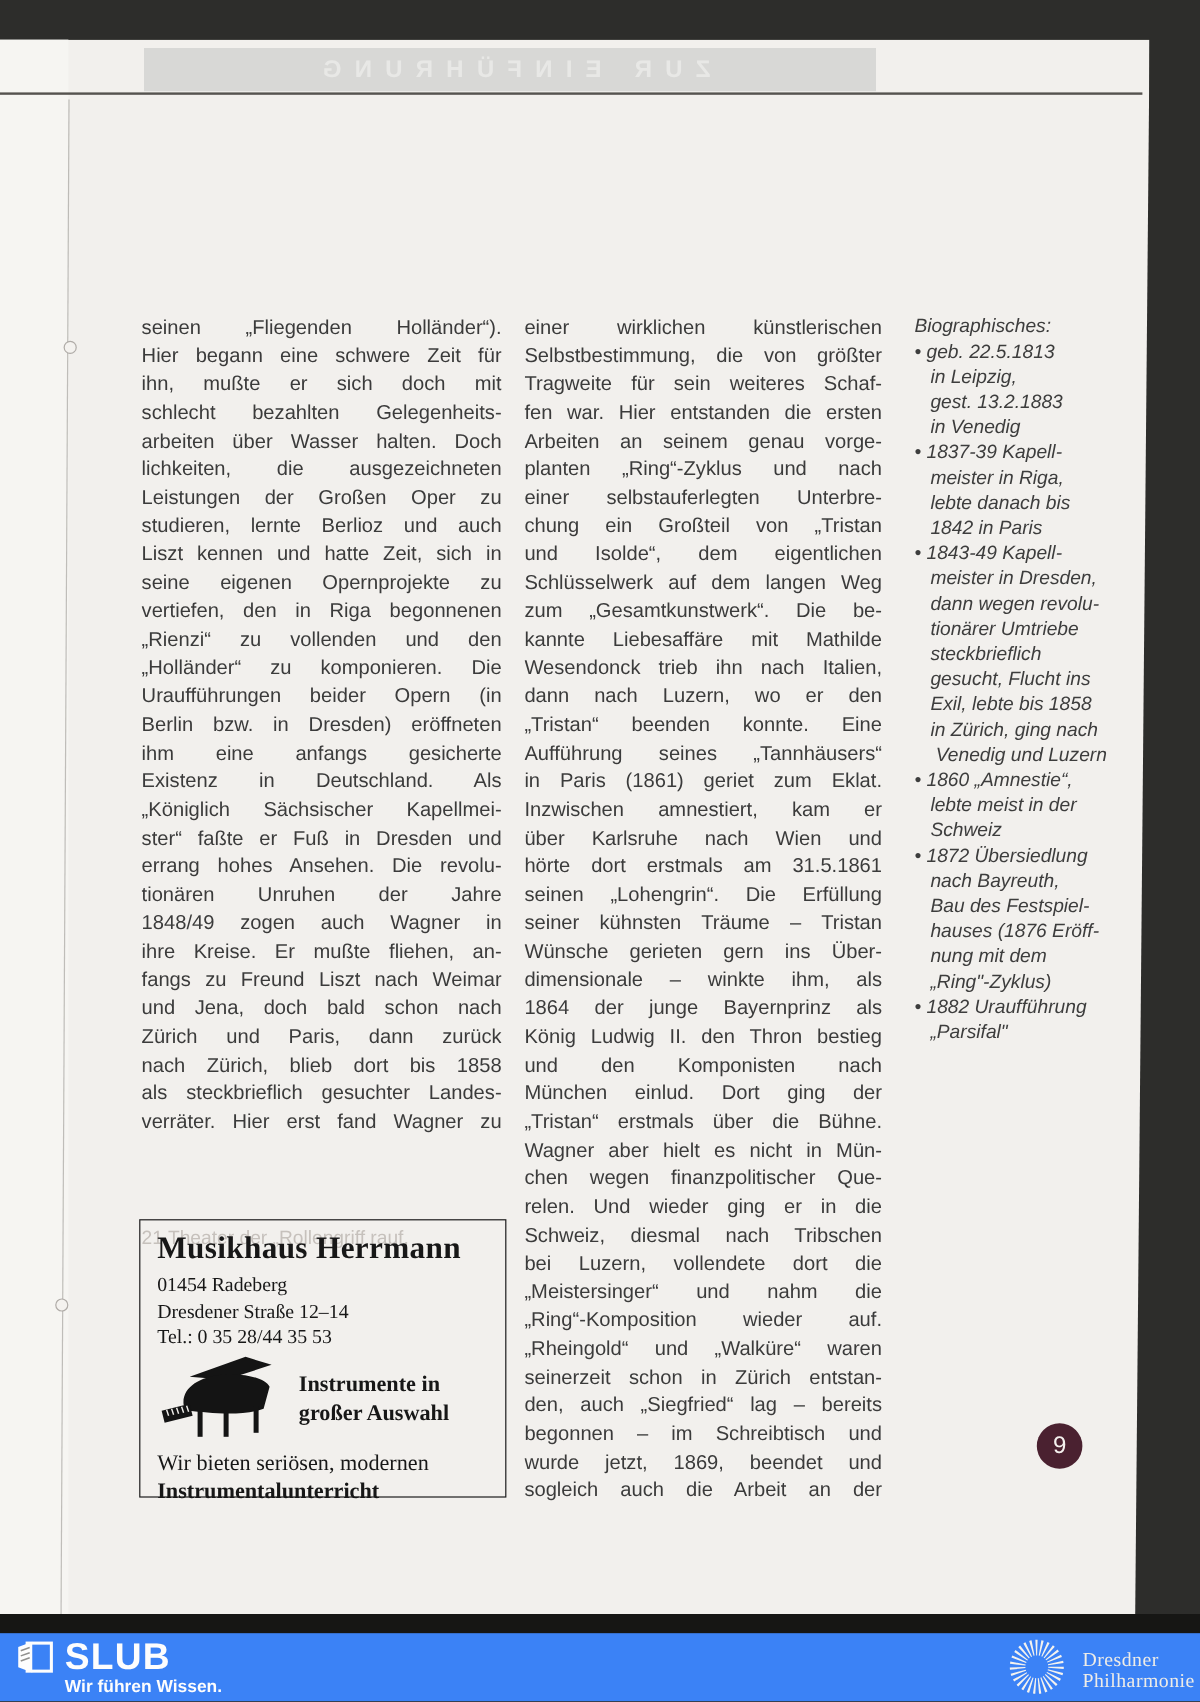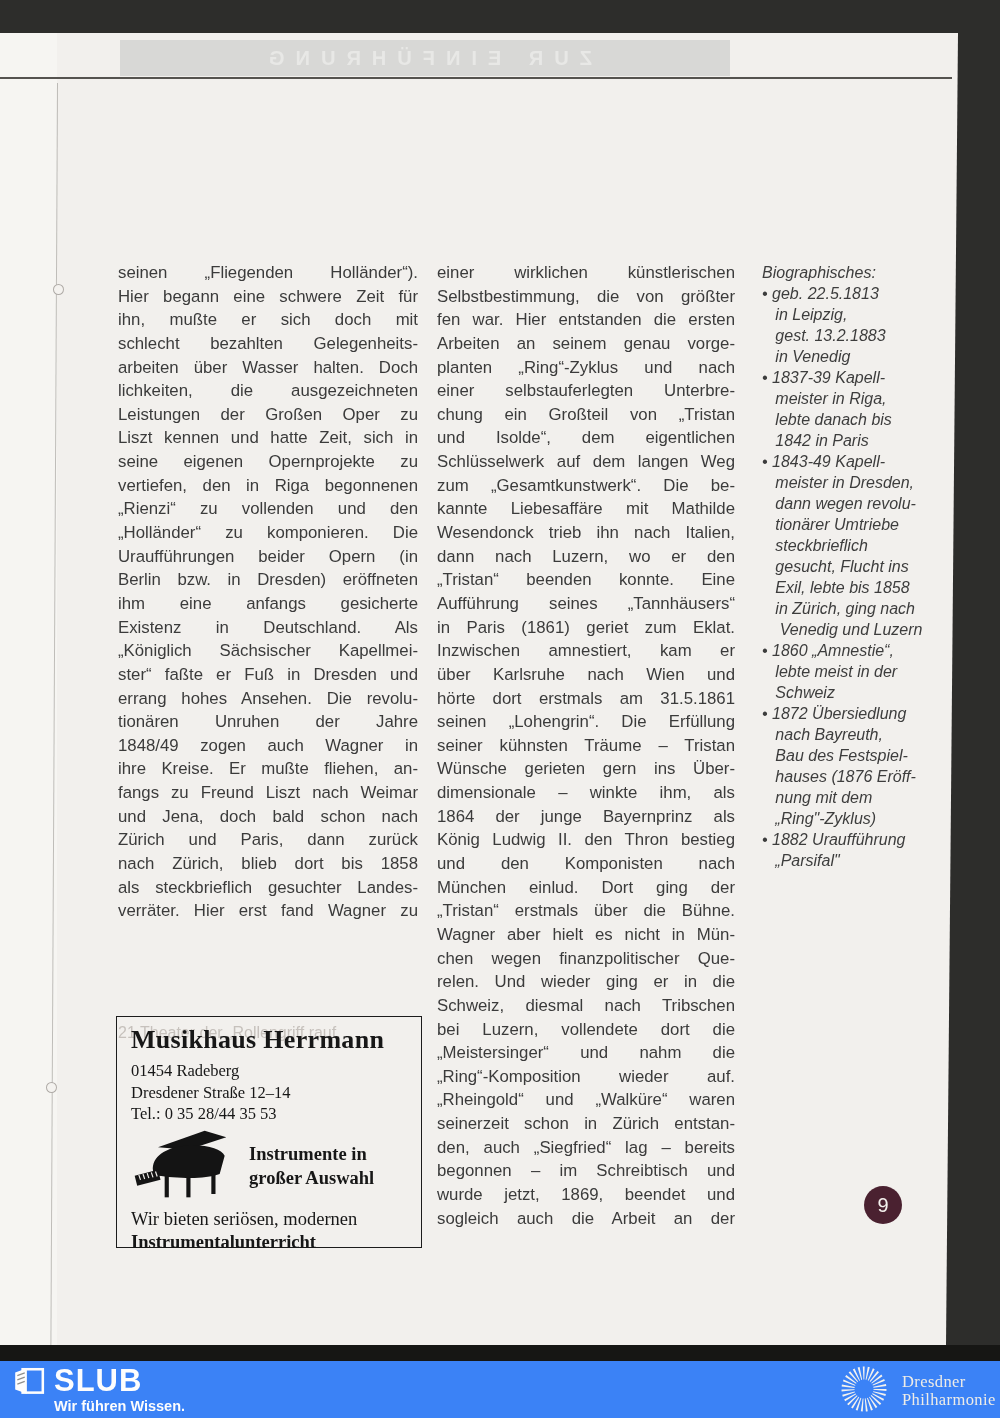--- a/index.html
+++ b/index.html
@@ -77,20 +77,21 @@
   <div id="page-rule"></div>
 
   <div id="col-left" class="tcol">
       <div class="jline">seinen „Fliegenden Holländer“).</div>
       <div class="jline">Hier begann eine schwere Zeit für</div>
       <div class="jline">ihn, mußte er sich doch mit</div>
       <div class="jline">schlecht bezahlten Gelegenheits-</div>
       <div class="jline">arbeiten über Wasser halten. Doch</div>
       <div class="jline">lichkeiten, die ausgezeichneten</div>
       <div class="jline">Leistungen der Großen Oper zu</div>
+      <div class="jline">studieren, lernte Berlioz und auch</div>
       <div class="jline">Liszt kennen und hatte Zeit, sich in</div>
       <div class="jline">seine eigenen Opernprojekte zu</div>
       <div class="jline">vertiefen, den in Riga begonnenen</div>
       <div class="jline">„Rienzi“ zu vollenden und den</div>
       <div class="jline">„Holländer“ zu komponieren. Die</div>
       <div class="jline">Uraufführungen beider Opern (in</div>
       <div class="jline">Berlin bzw. in Dresden) eröffneten</div>
       <div class="jline">ihm eine anfangs gesicherte</div>
       <div class="jline">Existenz in Deutschland. Als</div>
       <div class="jline">„Königlich Sächsischer Kapellmei-</div>
@@ -103,20 +104,21 @@
       <div class="jline">und Jena, doch bald schon nach</div>
       <div class="jline">Zürich und Paris, dann zurück</div>
       <div class="jline">nach Zürich, blieb dort bis 1858</div>
       <div class="jline">als steckbrieflich gesuchter Landes-</div>
       <div class="jline">verräter. Hier erst fand Wagner zu</div>
     </div>
 
   <div id="col-mid" class="tcol">
       <div class="jline">einer wirklichen künstlerischen</div>
       <div class="jline">Selbstbestimmung, die von größter</div>
+      <div class="jline">Tragweite für sein weiteres Schaf-</div>
       <div class="jline">fen war. Hier entstanden die ersten</div>
       <div class="jline">Arbeiten an seinem genau vorge-</div>
       <div class="jline">planten „Ring“-Zyklus und nach</div>
       <div class="jline">einer selbstauferlegten Unterbre-</div>
       <div class="jline">chung ein Großteil von „Tristan</div>
       <div class="jline">und Isolde“, dem eigentlichen</div>
       <div class="jline">Schlüsselwerk auf dem langen Weg</div>
       <div class="jline">zum „Gesamtkunstwerk“. Die be-</div>
       <div class="jline">kannte Liebesaffäre mit Mathilde</div>
       <div class="jline">Wesendonck trieb ihn nach Italien,</div>

